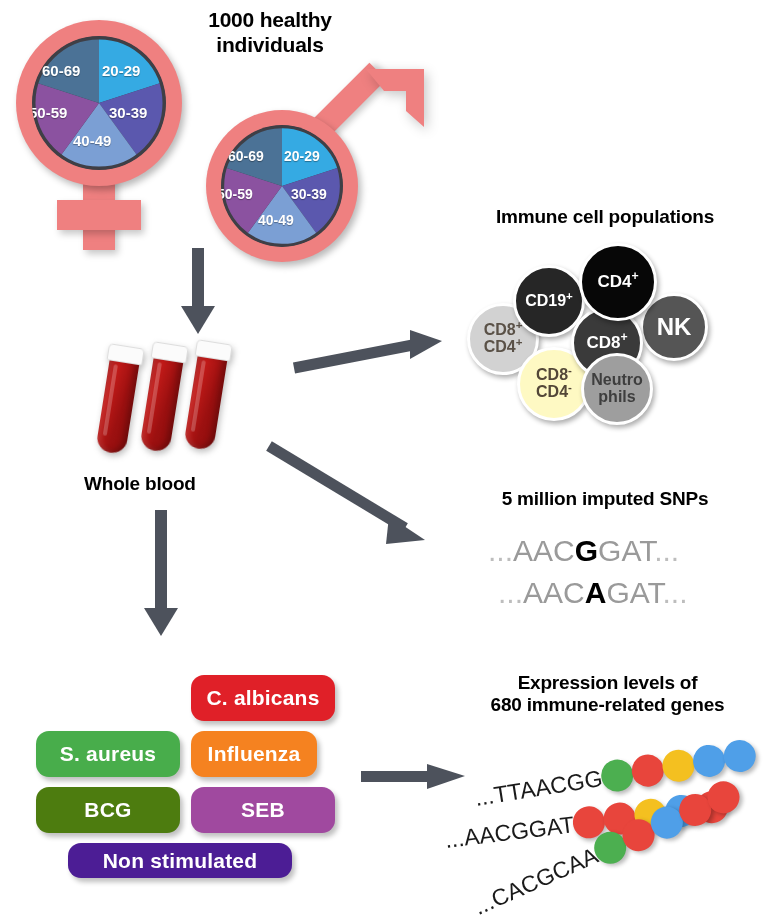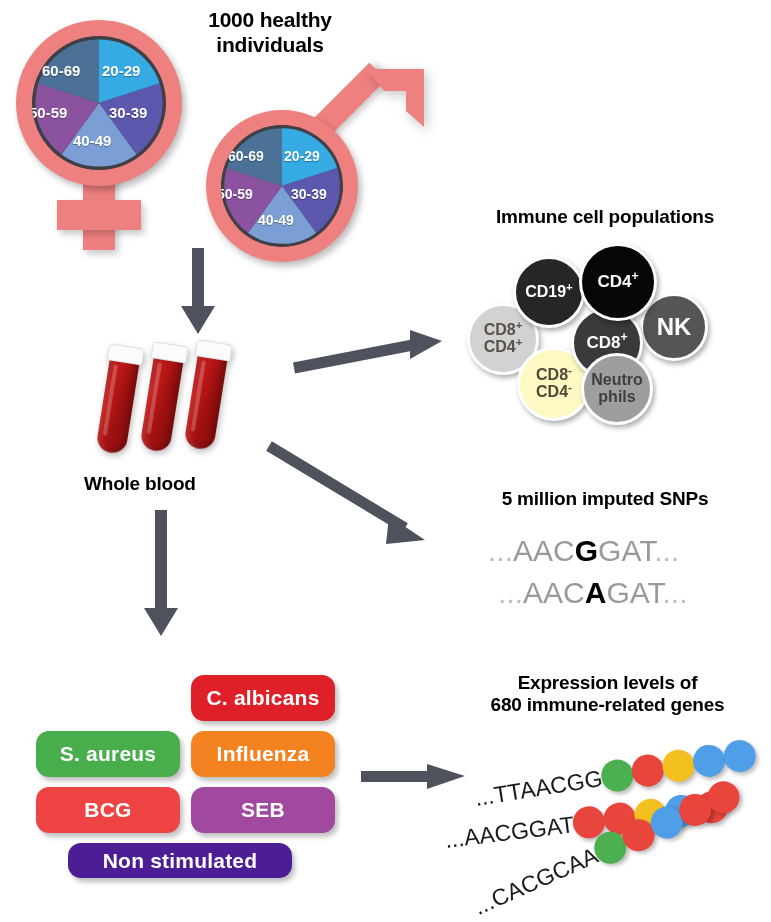--- a/index.html
+++ b/index.html
@@ -261,21 +261,21 @@
   </svg>
 
   <div class="abs heading" id="title-immune">Immune cell populations</div>
 
   <div class="abs" style="left:455px;top:235px;width:305px;height:175px;">
 
     <div class="cell" style="left:12px;top:68px;width:72px;height:72px;background:#d2d2d2;color:#5a5147;font-size:16px;z-index:2;">
       <span>CD8<sup>+</sup><br>CD4<sup>+</sup></span>
     </div>
 
-    <div class="cell" style="left:58px;top:21px;width:72px;height:72px;background:#262626;color:#fff;font-size:16px;z-index:4;">
+    <div class="cell" style="left:58px;top:30px;width:72px;height:72px;background:#262626;color:#fff;font-size:16px;z-index:4;">
       <span>CD19<sup>+</sup></span>
     </div>
 
     <div class="cell" style="left:124px;top:8px;width:78px;height:78px;background:#070707;color:#fff;font-size:17px;z-index:6;">
       <span>CD4<sup>+</sup></span>
     </div>
 
     <div class="cell" style="left:185px;top:58px;width:68px;height:68px;background:#555;color:#fff;font-size:24px;z-index:3;">
       <span>NK</span>
     </div>
@@ -306,25 +306,25 @@
   </div>
 
   <div class="abs" style="left:36px;top:675px;width:300px;height:215px;">
     <div class="stim" style="left:155px;top:0px;width:144px;height:46px;background:#e02028;">
         <span>C. albicans</span>
       </div>
 
     <div class="stim" style="left:0px;top:56px;width:144px;height:46px;background:#48ad4b;">
         <span>S. aureus</span>
       </div>
-    <div class="stim" style="left:155px;top:56px;width:144px;height:46px;background:#f58220;text-align:right;">
+    <div class="stim" style="left:155px;top:56px;width:126px;height:46px;background:#f58220;text-align:right;">
         <span>Influenza</span>
       </div>
 
-    <div class="stim" style="left:0px;top:112px;width:144px;height:46px;background:#ef4444;">
+    <div class="stim" style="left:0px;top:112px;width:144px;height:46px;background:#4d7c0f;">
         <span>BCG</span>
       </div>
     <div class="stim" style="left:155px;top:112px;width:144px;height:46px;background:#a0499f;">
         <span>SEB</span>
       </div>
 
     <div class="stim" style="left:32px;top:168px;width:224px;height:35px;background:#4c1d95;">
         <span>Non stimulated</span>
       </div>
   </div>

